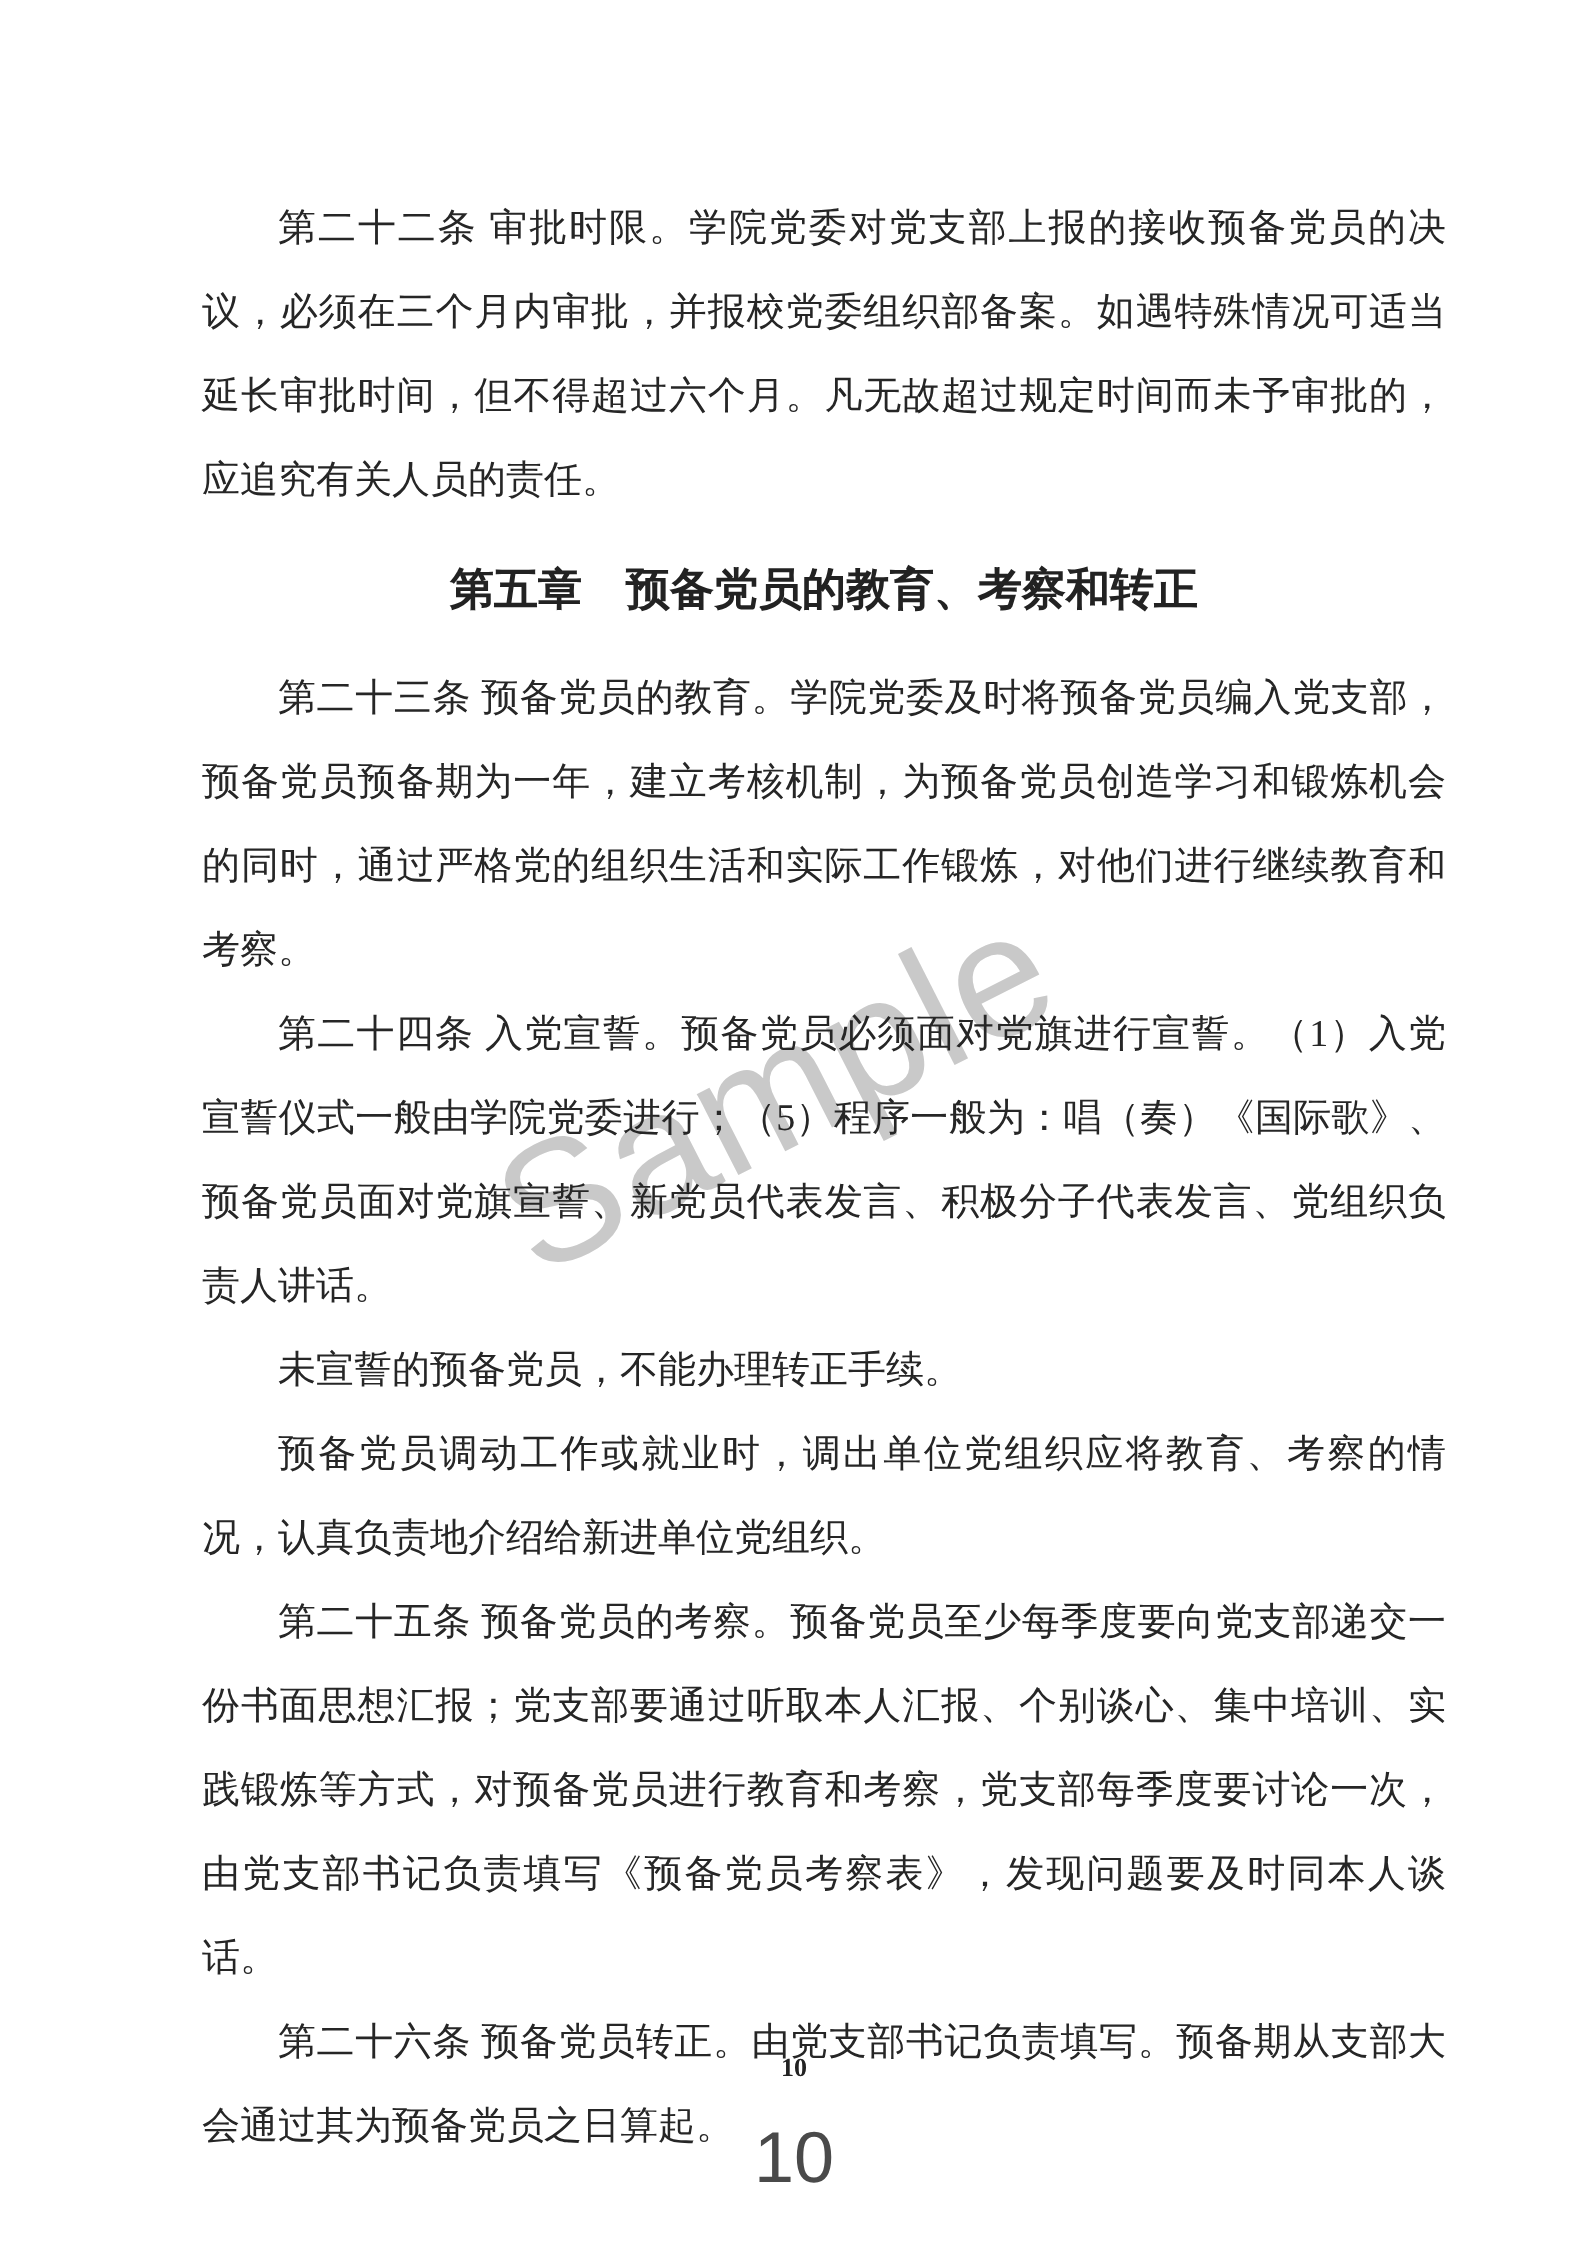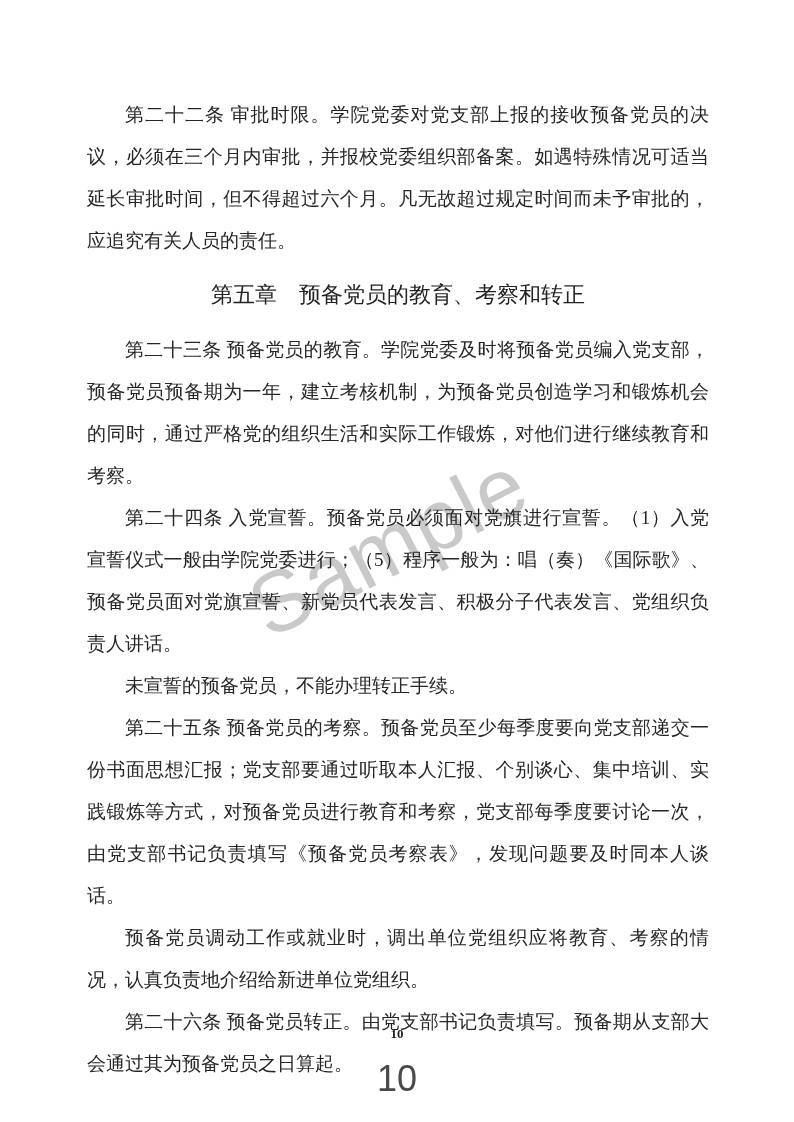--- a/index.html
+++ b/index.html
@@ -24,37 +24,37 @@
     font-weight: 400;
     color: #c9c9c9;
     letter-spacing: 1px;
     white-space: nowrap;
     z-index: 0;
     pointer-events: none;
   }
   .content {
     position: absolute;
     top: 94px;
-    left: 87px;
+    left: 101px;
     width: 622px;
     z-index: 1;
   }
   .par {
     margin: 0;
     font-family: "Liberation Serif", "DejaVu Serif", serif;
     font-size: 19px;
     line-height: 42px;
     color: #262626;
     text-align: justify;
     text-indent: 2em;
   }
   .chapter-heading {
     margin: 12px 0 13px 0;
     font-family: "Liberation Sans", "DejaVu Sans", sans-serif;
-    font-weight: normal;
+    font-weight: bold;
     font-size: 22px;
     line-height: 42px;
     color: #222222;
     text-align: center;
     text-indent: 0;
   }
   .footer-pagenum {
     position: absolute;
     top: 1026px;
     left: 0;
@@ -90,23 +90,23 @@
     <p class="par">第二十二条 审批时限。学院党委对党支部上报的接收预备党员的决议，必须在三个月内审批，并报校党委组织部备案。如遇特殊情况可适当延长审批时间，但不得超过六个月。凡无故超过规定时间而未予审批的，应追究有关人员的责任。</p>
 
     <h2 class="chapter-heading">第五章　预备党员的教育、考察和转正</h2>
 
     <p class="par">第二十三条 预备党员的教育。学院党委及时将预备党员编入党支部，预备党员预备期为一年，建立考核机制，为预备党员创造学习和锻炼机会的同时，通过严格党的组织生活和实际工作锻炼，对他们进行继续教育和考察。</p>
 
     <p class="par">第二十四条 入党宣誓。预备党员必须面对党旗进行宣誓。（1）入党宣誓仪式一般由学院党委进行；（5）程序一般为：唱（奏）《国际歌》、预备党员面对党旗宣誓、新党员代表发言、积极分子代表发言、党组织负责人讲话。</p>
 
     <p class="par">未宣誓的预备党员，不能办理转正手续。</p>
 
+    <p class="par">预备党员调动工作或就业时，调出单位党组织应将教育、考察的情况，认真负责地介绍给新进单位党组织。</p>
+
     <p class="par">第二十五条 预备党员的考察。预备党员至少每季度要向党支部递交一份书面思想汇报；党支部要通过听取本人汇报、个别谈心、集中培训、实践锻炼等方式，对预备党员进行教育和考察，党支部每季度要讨论一次，由党支部书记负责填写《预备党员考察表》，发现问题要及时同本人谈话。</p>
-
-    <p class="par">预备党员调动工作或就业时，调出单位党组织应将教育、考察的情况，认真负责地介绍给新进单位党组织。</p>
 
     <p class="par">第二十六条 预备党员转正。由党支部书记负责填写。预备期从支部大会通过其为预备党员之日算起。</p>
 
   </div>
 
   <div class="footer-pagenum">10</div>
 
   <div class="viewer-pagenum">10</div>
 
 </div>

